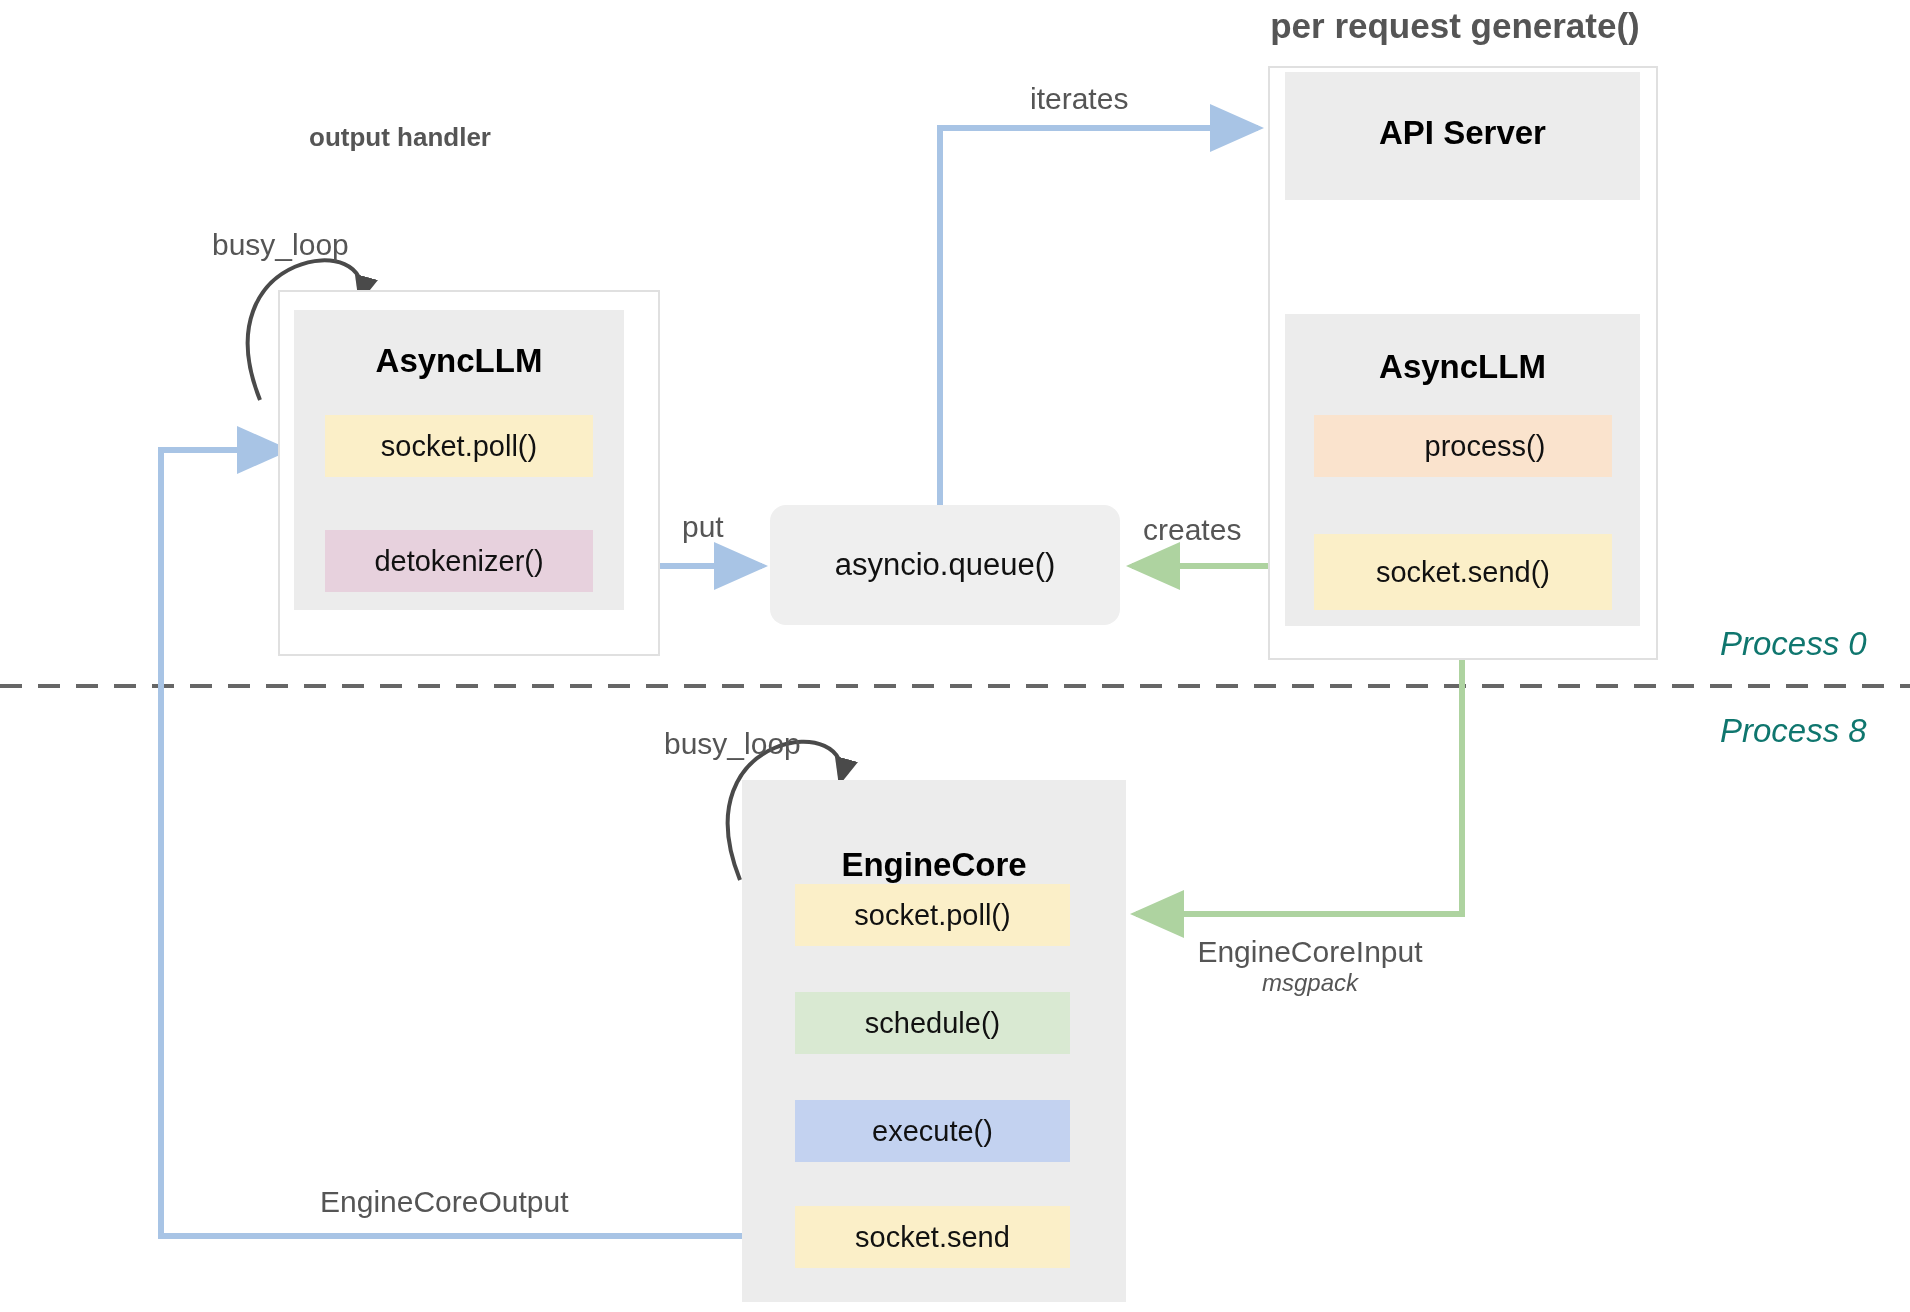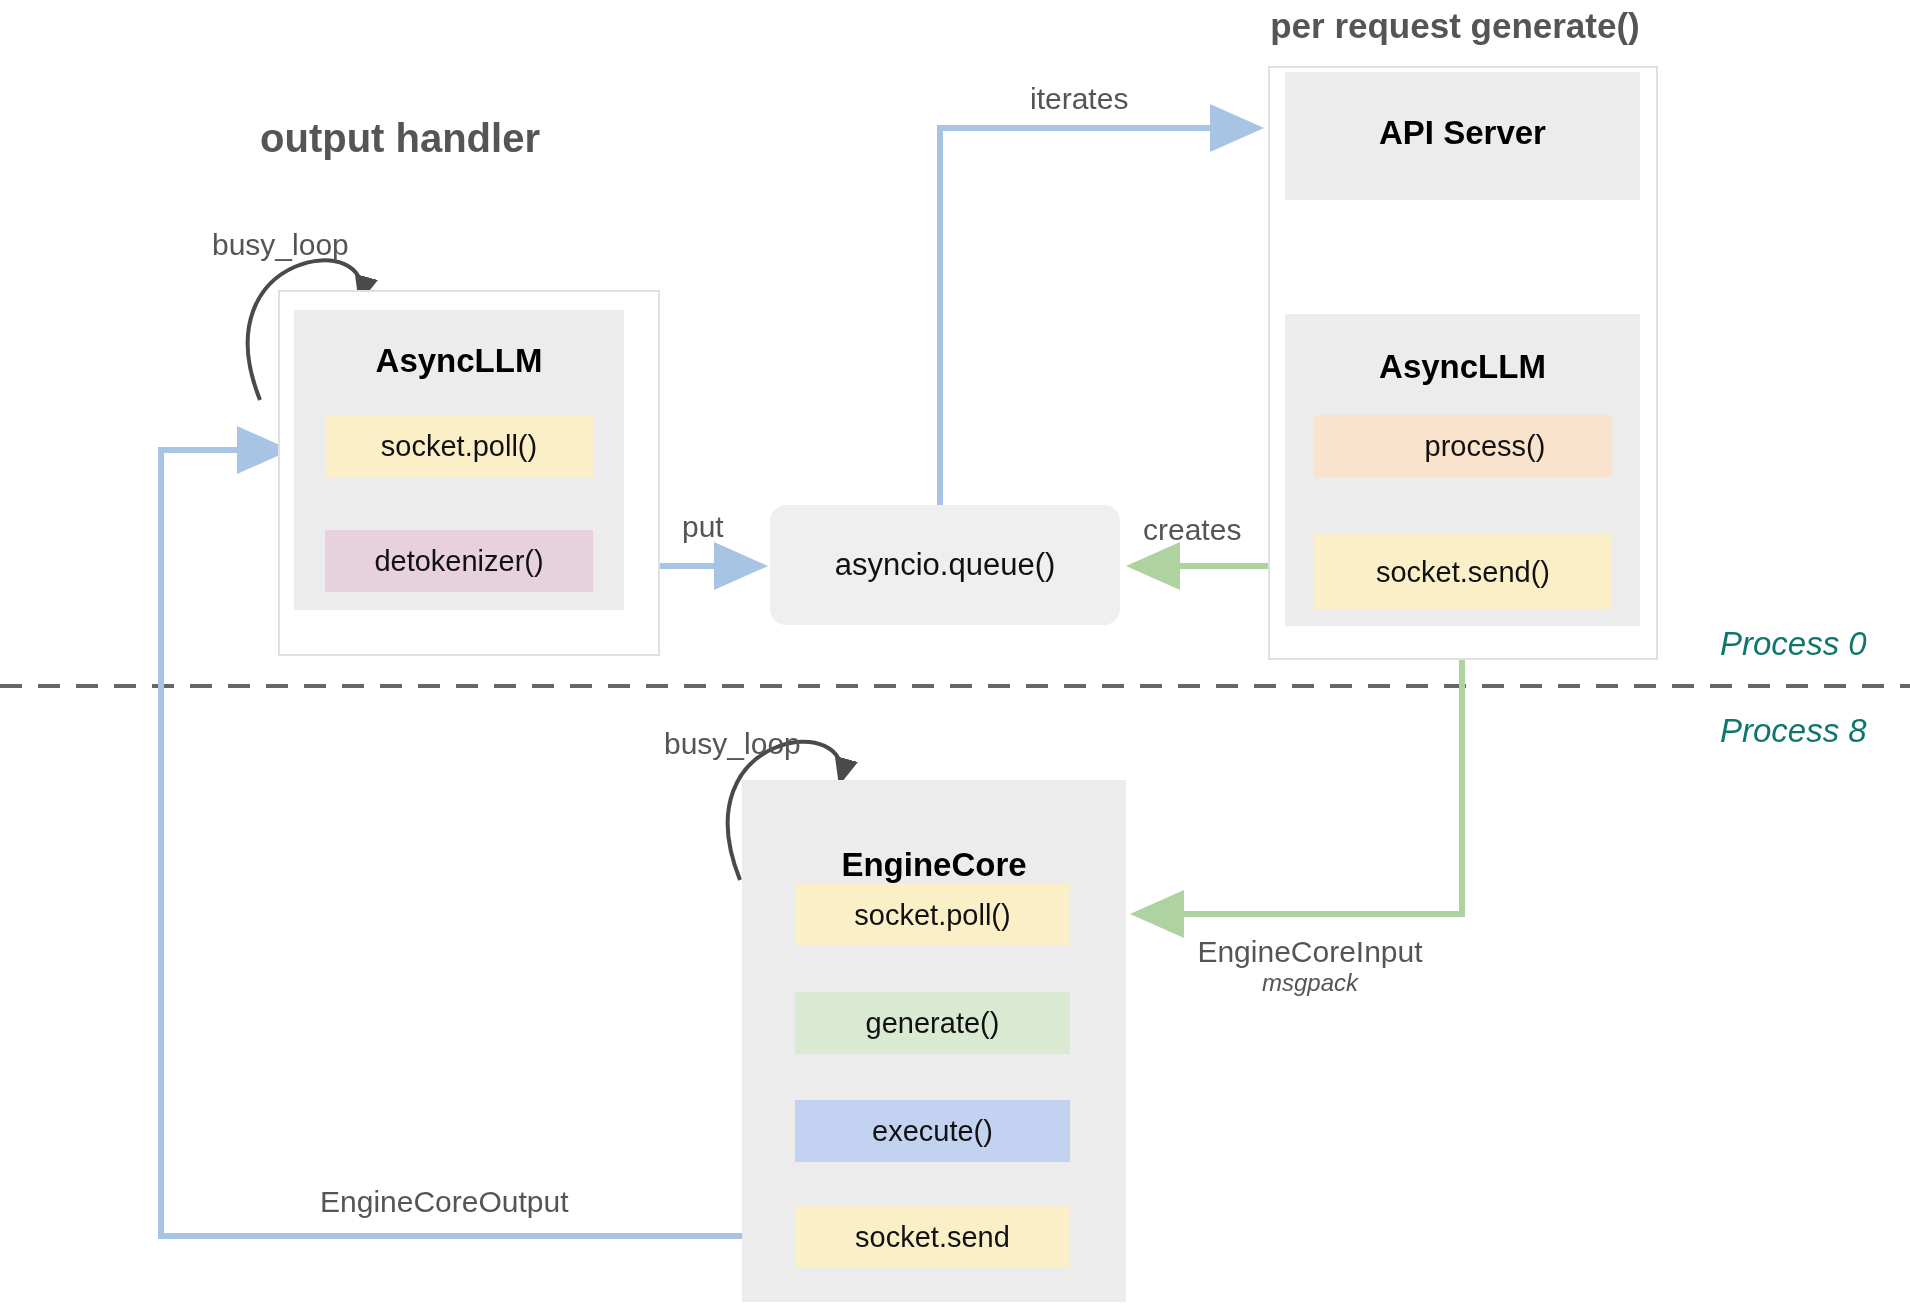--- a/index.html
+++ b/index.html
@@ -49,21 +49,21 @@
 
     <line x1="1462" y1="202" x2="1462" y2="312" stroke="#aed3a0" stroke-width="6" marker-end="url(#greenHead)"></line>
 
     <line x1="1300" y1="566" x2="1132" y2="566" stroke="#aed3a0" stroke-width="6" marker-end="url(#greenHead)"></line>
 
     <polyline points="1462,596 1462,914 1136,914" fill="none" stroke="#aed3a0" stroke-width="6" marker-end="url(#greenHead)"></polyline>
 
     <polyline points="742,1236 161,1236 161,450 285,450" fill="none" stroke="#a8c4e5" stroke-width="6" marker-end="url(#blueHead)"></polyline>
   </svg>
 
-  <div class="section-title" style="left:180px;top:116px;width:440px;font-size:40px;text-align:center;">output handler</div>
+  <div class="section-title" style="left:180px;top:122px;width:440px;font-size:26px;text-align:center;">output handler</div>
 
   <div class="section-title" style="left:1175px;top:6px;width:560px;font-size:35px;">per request generate()</div>
 
   <div class="proc-label" style="left:1720px;top:625px;">Process 0</div>
   <div class="proc-label" style="left:1720px;top:712px;">Process 8</div>
 
   <div class="outer-panel" style="left:278px;top:290px;width:382px;height:366px;"></div>
 
   <div class="grey-box" style="left:294px;top:310px;width:330px;height:300px;">
     <div class="box-title" style="top:32px;font-size:33px;">AsyncLLM</div>
@@ -98,21 +98,21 @@
   <div class="chip" style="left:1314px;top:534px;width:298px;height:76px;background:#fbefc8;">socket.send()</div>
 
   <div class="grey-box" style="left:742px;top:780px;width:384px;height:522px;">
     <div class="box-title" style="top:42px;font-size:33px;margin-top:24px;">EngineCore</div>
   </div>
 
   <div class="edge-label" style="left:664px;top:727px;font-size:30px;">busy_loop</div>
 
   <div class="chip" style="left:795px;top:884px;width:275px;height:62px;background:#fbefc8;">socket.poll()</div>
 
-  <div class="chip" style="left:795px;top:992px;width:275px;height:62px;background:#d9e9d2;">generate()</div>
+  <div class="chip" style="left:795px;top:992px;width:275px;height:62px;background:#d9e9d2;">schedule()</div>
 
   <div class="chip" style="left:795px;top:1100px;width:275px;height:62px;background:#c3d2f0;">execute()</div>
 
   <div class="chip" style="left:795px;top:1206px;width:275px;height:62px;background:#fbefc8;">socket.send</div>
 
   <div class="sub-label" style="left:1150px;top:935px;width:320px;font-size:30px;">
     <span>EngineCoreInput</span>
     <span class="it">msgpack</span>
   </div>
 

